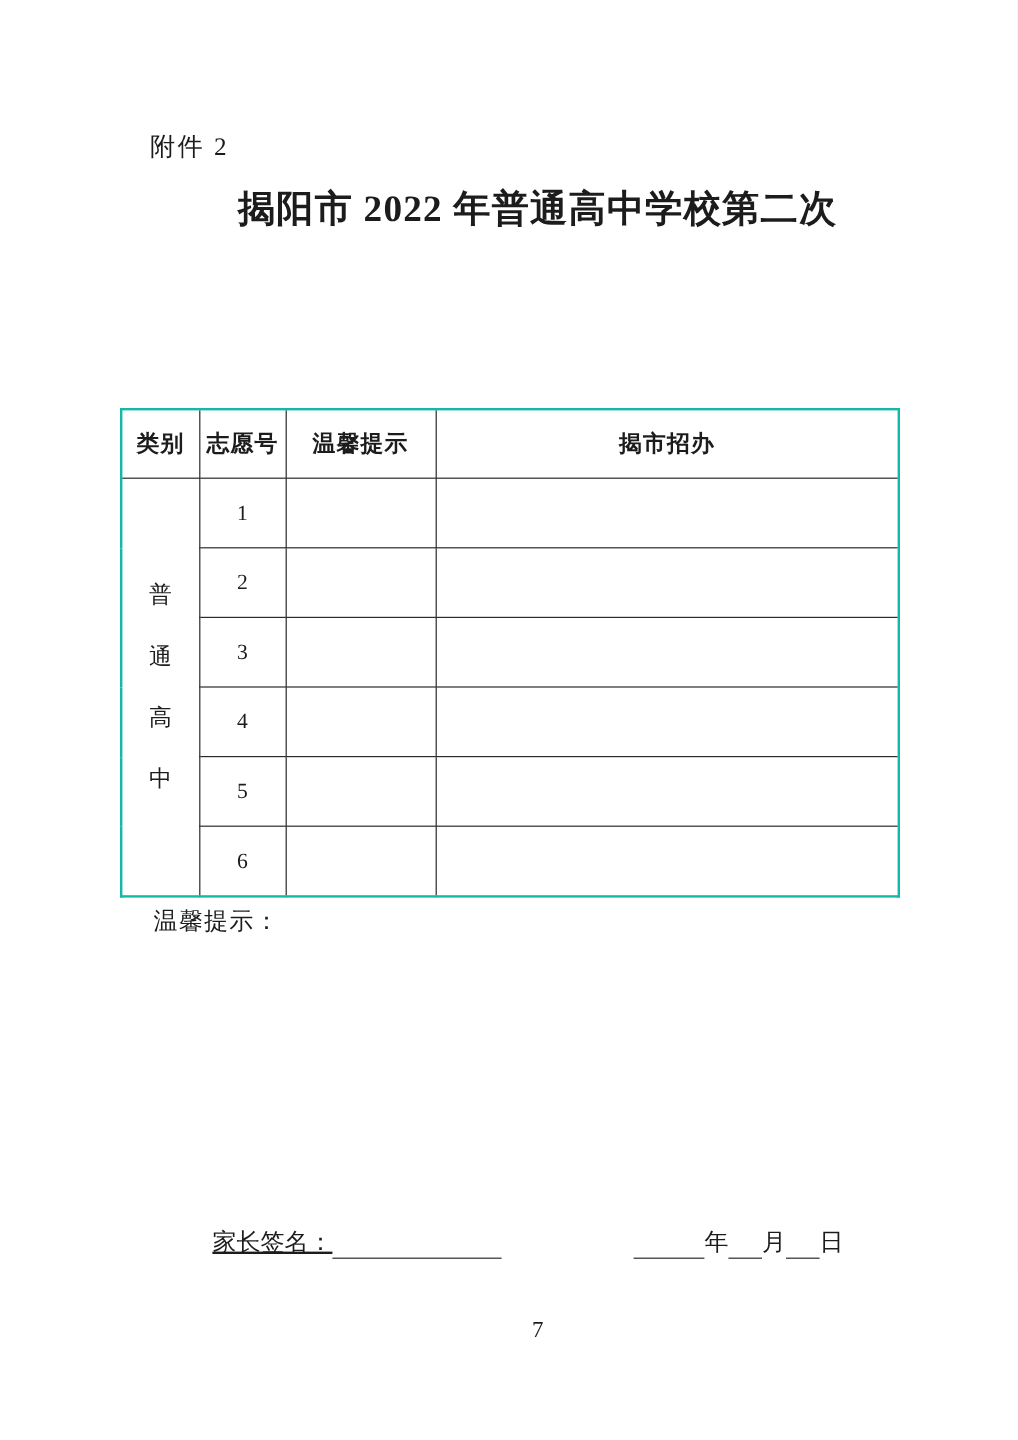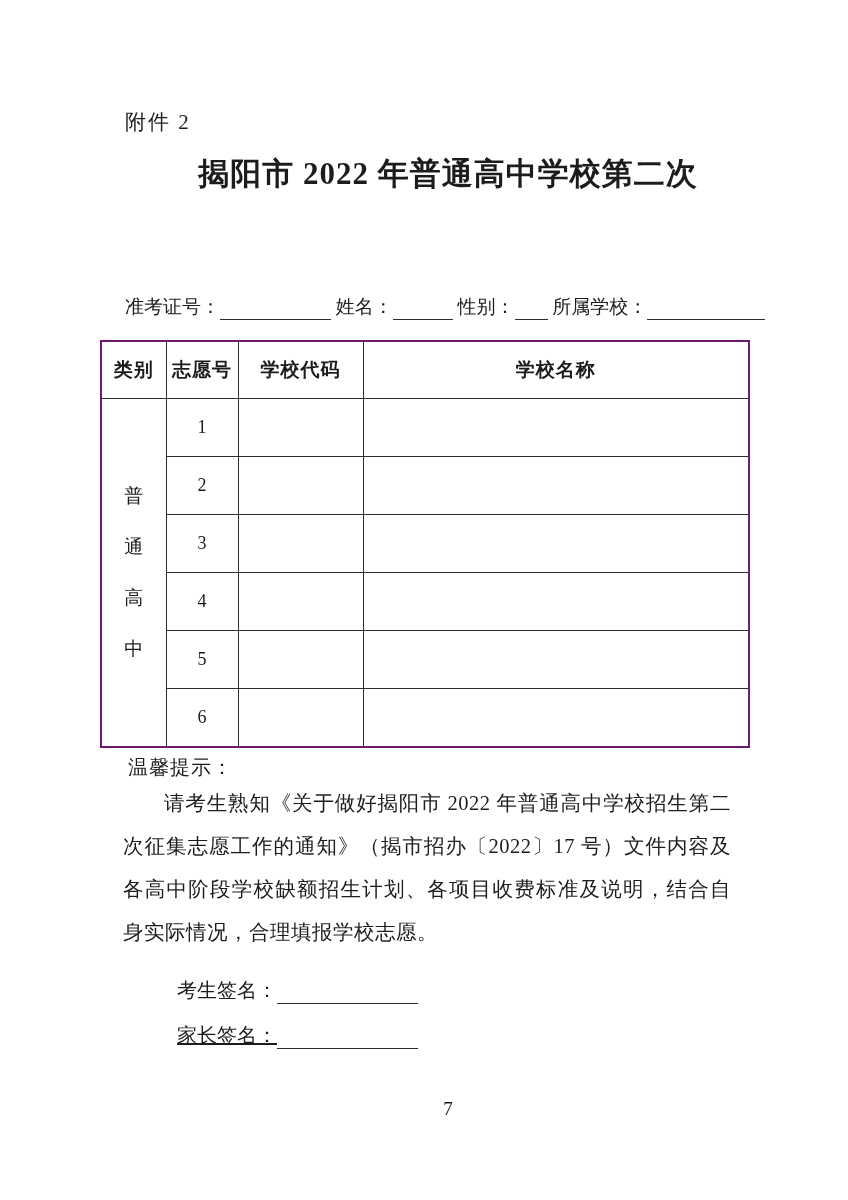--- a/index.html
+++ b/index.html
@@ -49,21 +49,21 @@
     border-bottom: 1.5px solid #2b2b2b;
     vertical-align: bottom;
   }
   .form-table {
     position: absolute;
     left: 100px;
     top: 340px;
     width: 648px;
     border-collapse: collapse;
     table-layout: fixed;
-    border: 2px solid #701a75;
+    border: 2px solid #14b8a6;
   }
   .form-table th, .form-table td {
     border: 1.5px solid #2b2b2b;
     text-align: center;
     vertical-align: middle;
     padding: 0;
   }
   .form-table th {
     font-family: "Liberation Sans", "DejaVu Sans", sans-serif;
     font-weight: bold;
@@ -137,40 +137,34 @@
 <body>
 
 <div class="page">
 
   <div class="attachment">附件 2</div>
 
   <div class="doc-title">
     <div>揭阳市 2022 年普通高中学校第二次</div>
   </div>
 
-  <div class="info-line">
-    <span>准考证号：</span><span class="blank" style="width:111px"></span>
-    <span>姓名：</span><span class="blank" style="width:60px"></span>
-    <span>性别：</span><span class="blank" style="width:33px"></span>
-    <span>所属学校：</span><span class="blank" style="width:118px"></span>
-  </div>
 
   <table class="form-table">
     <colgroup>
       <col style="width:65px">
       <col style="width:72px">
       <col style="width:125px">
       <col style="width:386px">
     </colgroup>
     <tbody>
         <tr>
       <th>类别</th>
       <th>志愿号</th>
-      <th>学校代码</th>
-      <th>学校名称</th>
+      <th>温馨提示</th>
+      <th>揭市招办</th>
     </tr>
     <tr>
       <td rowspan="6" class="category-cell">
         <div class="category-vertical">
           <span>普</span>
           <span>通</span>
           <span>高</span>
           <span>中</span>
         </div>
       </td>
@@ -200,26 +194,25 @@
     </tr>
     <tr>
       <td>6</td>
       <td></td>
       <td></td>
     </tr>
   </tbody>
     </table>
 
   <div class="notice-heading">温馨提示：</div>
-  <div class="notice-body">请考生熟知《关于做好揭阳市 2022 年普通高中学校招生第二次征集志愿工作的通知》（揭市招办〔2022〕17 号）文件内容及各高中阶段学校缺额招生计划、各项目收费标准及说明，结合自身实际情况，合理填报学校志愿。</div>
-
-  <div class="sign-student">
-    <span>考生签名：</span><span class="blank" style="width:141px"></span>
-  </div>
+
 
   <div class="sign-parent">
     <span>家长签名：</span><span class="blank" style="width:141px"></span>
   </div>
 
+  <div class="sign-date">
+    <span class="blank" style="width:59px"></span><span>年</span><span class="blank" style="width:28px"></span><span>月</span><span class="blank" style="width:28px"></span><span>日</span>
+  </div>
 
   <div class="page-number">7</div>
 
 </div>
 
 </body></html>

